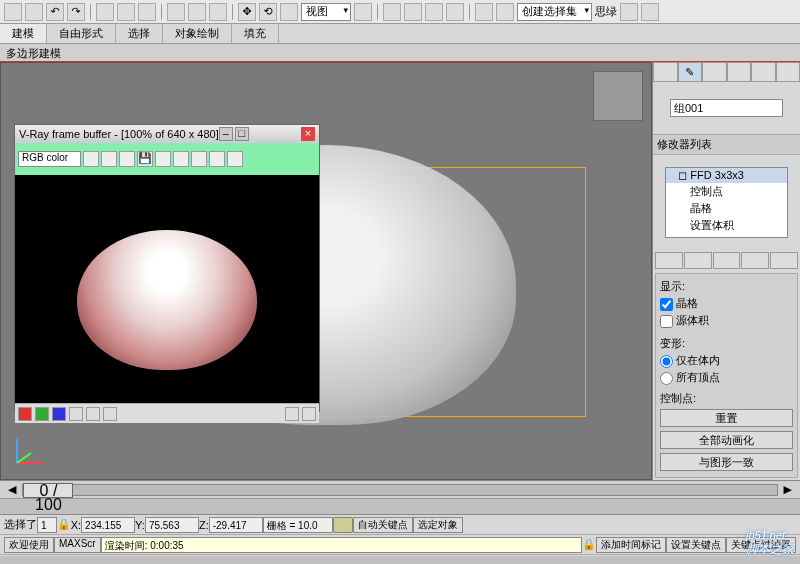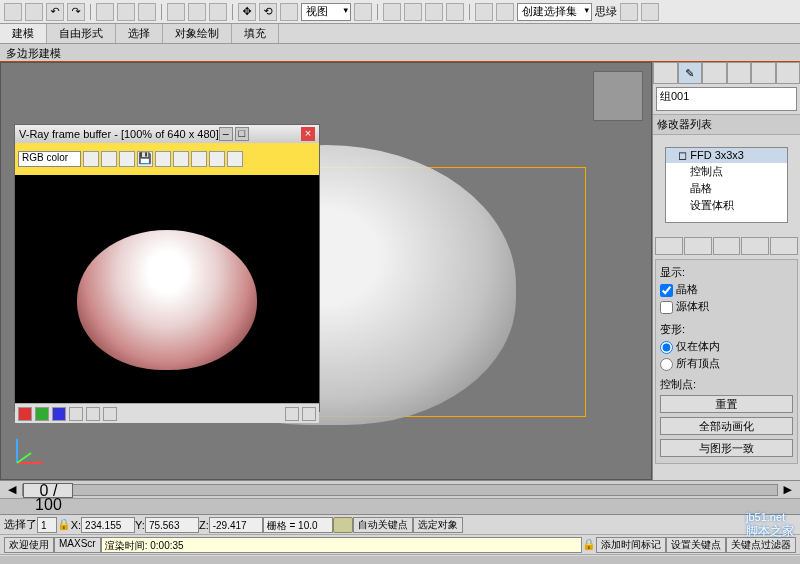--- a/index.html
+++ b/index.html
@@ -16,33 +16,33 @@
 .workspace{position:relative;height:418px;display:flex}
 .viewport{flex:1;background:#7a7a7a;position:relative;border:1px solid #555}
 .viewport .axis{position:absolute;bottom:8px;left:8px;width:40px;height:40px}
 .viewport .cube-nav{position:absolute;top:8px;right:8px;width:50px;height:50px;background:#999;border:1px solid #666}
 .viewport .obj{position:absolute;left:50%;top:50%;transform:translate(-50%,-45%);width:380px;height:280px;background:radial-gradient(ellipse at 50% 40%,#fff 20%,#ccc 60%,#888 90%);border-radius:50% 50% 45% 45%;opacity:.9}
 .viewport .bbox{position:absolute;left:12%;top:25%;width:78%;height:60%;border:1px solid #ffa500}
 .vfb{position:absolute;left:14px;top:62px;width:306px;height:288px;background:#e0e0e0;border:1px solid #666;z-index:10}
 .vfb .titlebar{height:18px;background:linear-gradient(#eee,#ccc);display:flex;align-items:center;padding:0 4px;font-size:10px}
 .vfb .titlebar .close{margin-left:auto;width:14px;height:14px;background:#d44;color:#fff;text-align:center;line-height:13px;cursor:pointer}
 .vfb .titlebar .min{width:14px;height:14px;background:#ccc;border:1px solid #888;margin-right:2px;text-align:center;line-height:11px}
-.vfb .vtoolbar{height:28px;background:#fde047;display:flex;align-items:center;padding:16px 3px;gap:2px}
+.vfb .vtoolbar{height:28px;background:#86efac;display:flex;align-items:center;padding:16px 3px;gap:2px}
 .vfb .vtoolbar .vbtn{width:16px;height:16px;border:1px solid #999;background:#eee}
 .vfb .vtoolbar .combo{height:16px;border:1px solid #888;background:#fff;padding:0 12px 0 3px;font-size:10px;position:relative;min-width:60px}
 .vfb .render{width:100%;height:228px;background:#000;position:relative}
 .vfb .render .model{position:absolute;left:50%;top:55%;transform:translate(-50%,-50%);width:180px;height:140px;background:radial-gradient(ellipse at 50% 30%,#fff 15%,#e8d0d0 40%,#c88 65%,#844 85%);border-radius:50% 50% 48% 48%}
 .vfb .status{height:20px;background:#ddd;border-top:1px solid #aaa;display:flex;align-items:center;padding:0 3px;gap:3px}
 .vfb .status .sbtn{width:14px;height:14px;border:1px solid #999}
 .vfb .status .sbtn.r{background:#d33}.vfb .status .sbtn.g{background:#3a3}.vfb .status .sbtn.b{background:#33d}
 .side-panel{width:148px;background:#d8d8d8;border-left:1px solid #888;display:flex;flex-direction:column}
 .side-panel .ptabs{display:flex;height:22px;background:#ccc}
 .side-panel .ptabs .pt{flex:1;border:1px solid #999;background:#ddd;display:flex;align-items:center;justify-content:center;cursor:pointer}
 .side-panel .ptabs .pt.active{background:#c8d8e8}
-.side-panel .name-field{margin:3px;height:24px;border:1px solid #888;background:#fff;padding:1px 3px}
+.side-panel .name-field{margin:17px;height:18px;border:1px solid #888;background:#fff;padding:1px 3px}
 .side-panel .section-label{padding:2px 4px;background:#ccc;border-top:1px solid #aaa;border-bottom:1px solid #aaa}
 .side-panel .mod-list{background:#fff;margin:12px;border:1px solid #888;height:76px;overflow:auto;font-size:10px}
 .side-panel .mod-list .mi{padding:1px 4px 1px 12px;cursor:pointer}
 .side-panel .mod-list .mi.sel{background:#c8d8e8}
 .side-panel .mod-list .mi.sub{padding-left:24px}
 .side-panel .mb{display:flex;gap:1px;margin:2px;height:18px}
 .side-panel .mb .b{flex:1;border:1px solid #999;background:#ddd}
 .side-panel .rollout{margin:2px;background:#d0d0d0;border:1px solid #aaa}
 .side-panel .rollout .rh{text-align:center;padding:2px;background:#c8c8c8;border-bottom:1px solid #aaa;cursor:pointer}
 .side-panel .rollout .rb{padding:4px}
@@ -51,21 +51,21 @@
 .side-panel .rb button{width:100%;margin:2px 0;height:18px;border:1px solid #888;background:#ddd;cursor:pointer}
 .timeline{height:18px;background:#d0d0d0;border-top:1px solid #888;display:flex;align-items:center;padding:0 8px;gap:6px}
 .timeline .slider{flex:1;height:12px;background:#bbb;border:1px solid #888;position:relative}
 .timeline .slider .thumb{position:absolute;left:0;top:-2px;width:50px;height:15px;background:#e0e0e0;border:1px solid #666;text-align:center;font-size:16px;line-height:14px}
 .track-area{height:16px;background:#c0c0c0;border-top:1px solid #999}
 .bottom{height:42px;background:#d8d8d8;border-top:1px solid #888}
 .statusrow{display:flex;align-items:center;height:20px;padding:0 4px;border-bottom:1px solid #aaa}
 .statusrow .field{height:16px;border:1px solid #888;background:#eee;padding:0 3px;font-size:10px;line-height:15px}
 .statusrow .btn{height:16px;border:1px solid #888;background:#ddd;padding:0 4px;font-size:10px;cursor:pointer}
 .statusrow .key{width:20px;height:16px;background:#cc9;border:1px solid #886;border-radius:2px}
-.watermark{position:absolute;right:6px;bottom:24px;color:#fff;font-size:14px;text-shadow:0 0 3px #06c;z-index:20}
+.watermark{position:absolute;right:6px;bottom:6px;color:#fff;font-size:14px;text-shadow:0 0 3px #06c;font-style:italic;z-index:20}
 .watermark .cn{font-size:12px}
 </style>
 </head>
 <body>
 
 <div class="toolbar">
   <div class="tbtn"></div>
   <div class="tbtn"></div>
   <div class="tbtn">↶</div>
   <div class="tbtn">↷</div>

